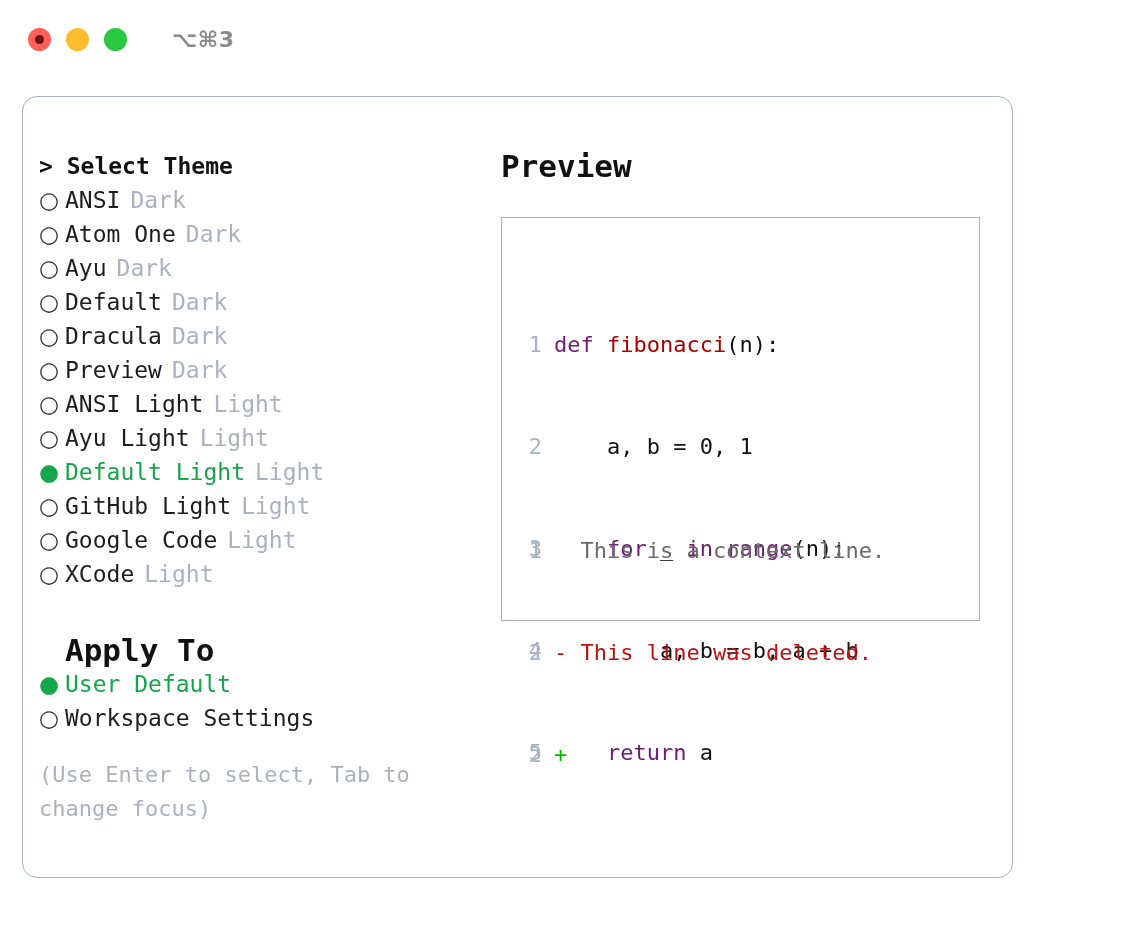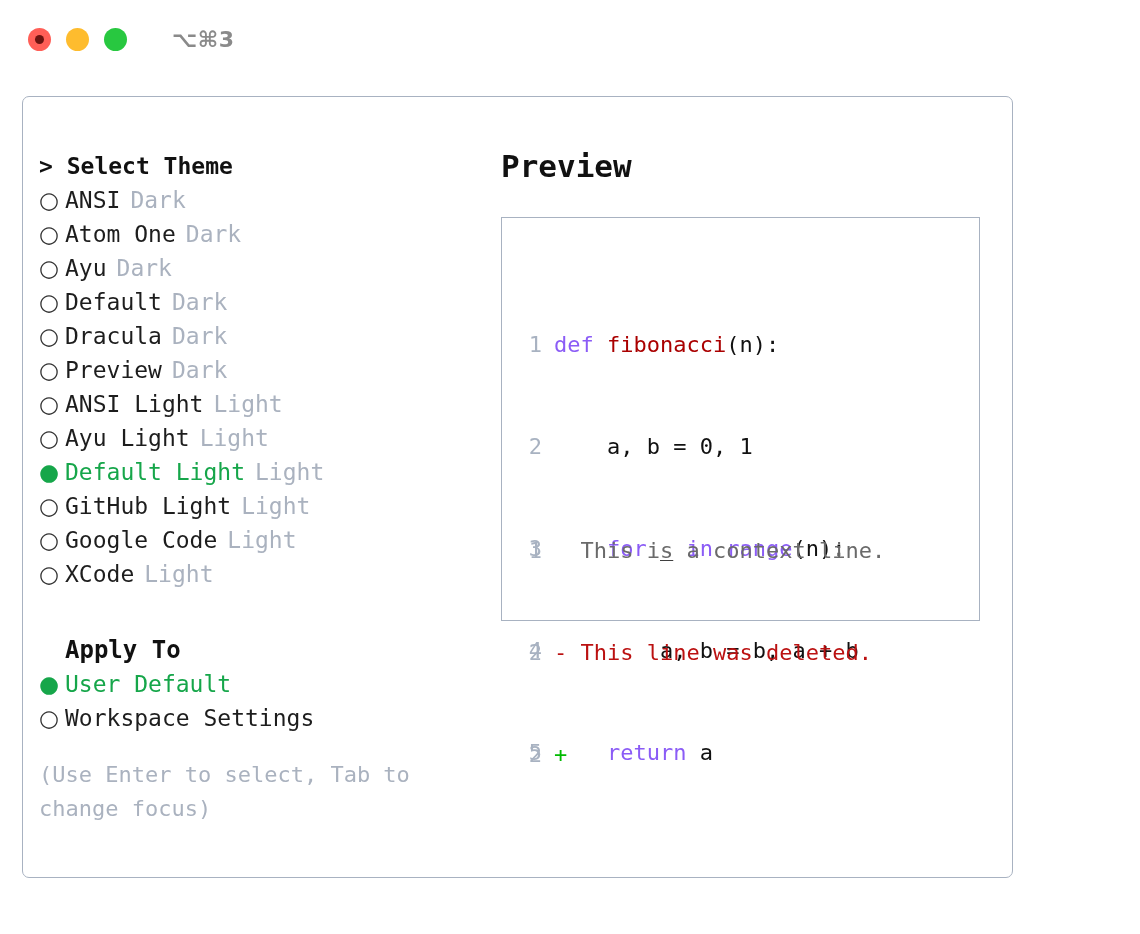--- a/index.html
+++ b/index.html
@@ -72,21 +72,21 @@
   }
 
   
   .window {
     position: absolute;
     left: 22px;
     top: 96px;
     width: 991px;
     height: 782px;
     border: 1.6px solid #a8b2c1;
-    border-radius: 7px;
+    border-radius: 15px;
     box-sizing: border-box;
     background: #ffffff;
   }
 
   .columns {
     position: absolute;
     left: 0; top: 0;
     width: 100%; height: 100%;
   }
 
@@ -126,21 +126,21 @@
   }
   .marker.on { color: #16a64a; }
   .opt-label { color: #1d1d1d; }
   .opt-row.selected .opt-label { color: #16a64a; }
   .opt-variant {
     color: #aab2bf;
     margin-left: 10px;
   }
 
   .apply-head {
-    font-size: 24px;
+    font-size: 31px;
     font-weight: 700;
     color: #111111;
     line-height: 34px;
     padding-left: 26px;
     white-space: pre;
   }
   .spacer-block { height: 42px; }
 
   .hint {
     margin-top: 23px;
@@ -184,21 +184,21 @@
     white-space: pre;
   }
   .code-line { display: flex; align-items: baseline; white-space: pre; }
   .lineno {
     color: #a8b2c1;
     width: 26px;
     flex: 0 0 26px;
     text-align: right;
     margin-right: 12px;
   }
-  .tok-kw   { color: #8b5cf6; }
+  .tok-kw   { color: #701a75; }
   .tok-fn   { color: #aa0000; }
   .tok-txt  { color: #111111; }
 
   .diff {
     position: absolute;
     left: 14px;
     top: 248px;
     font-size: 22px;
     line-height: 34px;
     white-space: pre;

